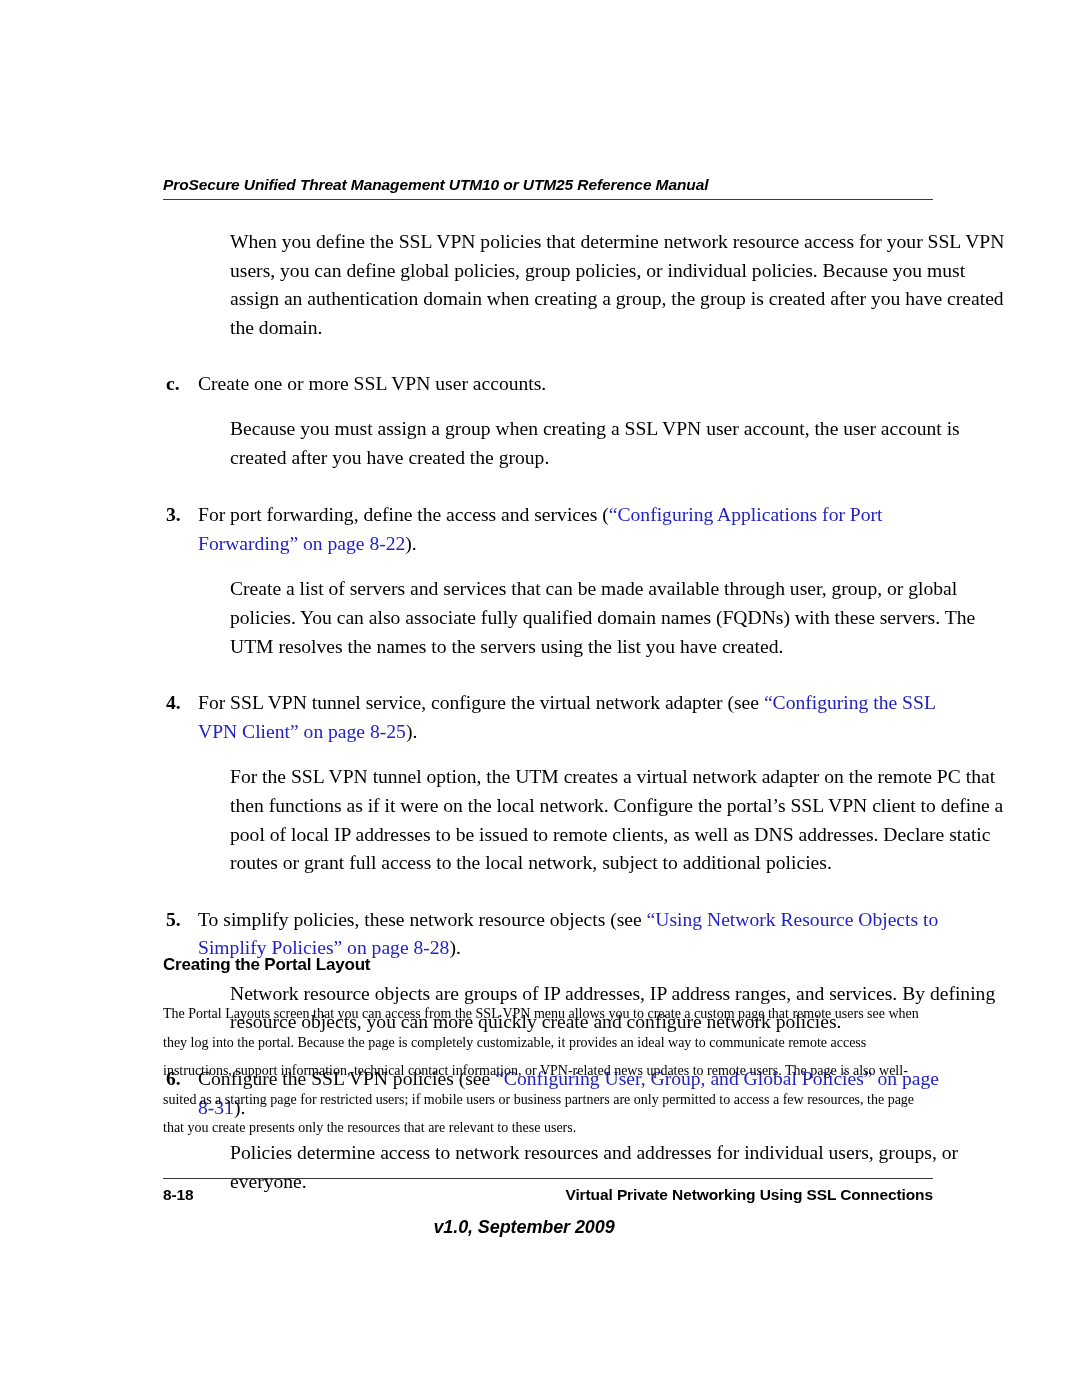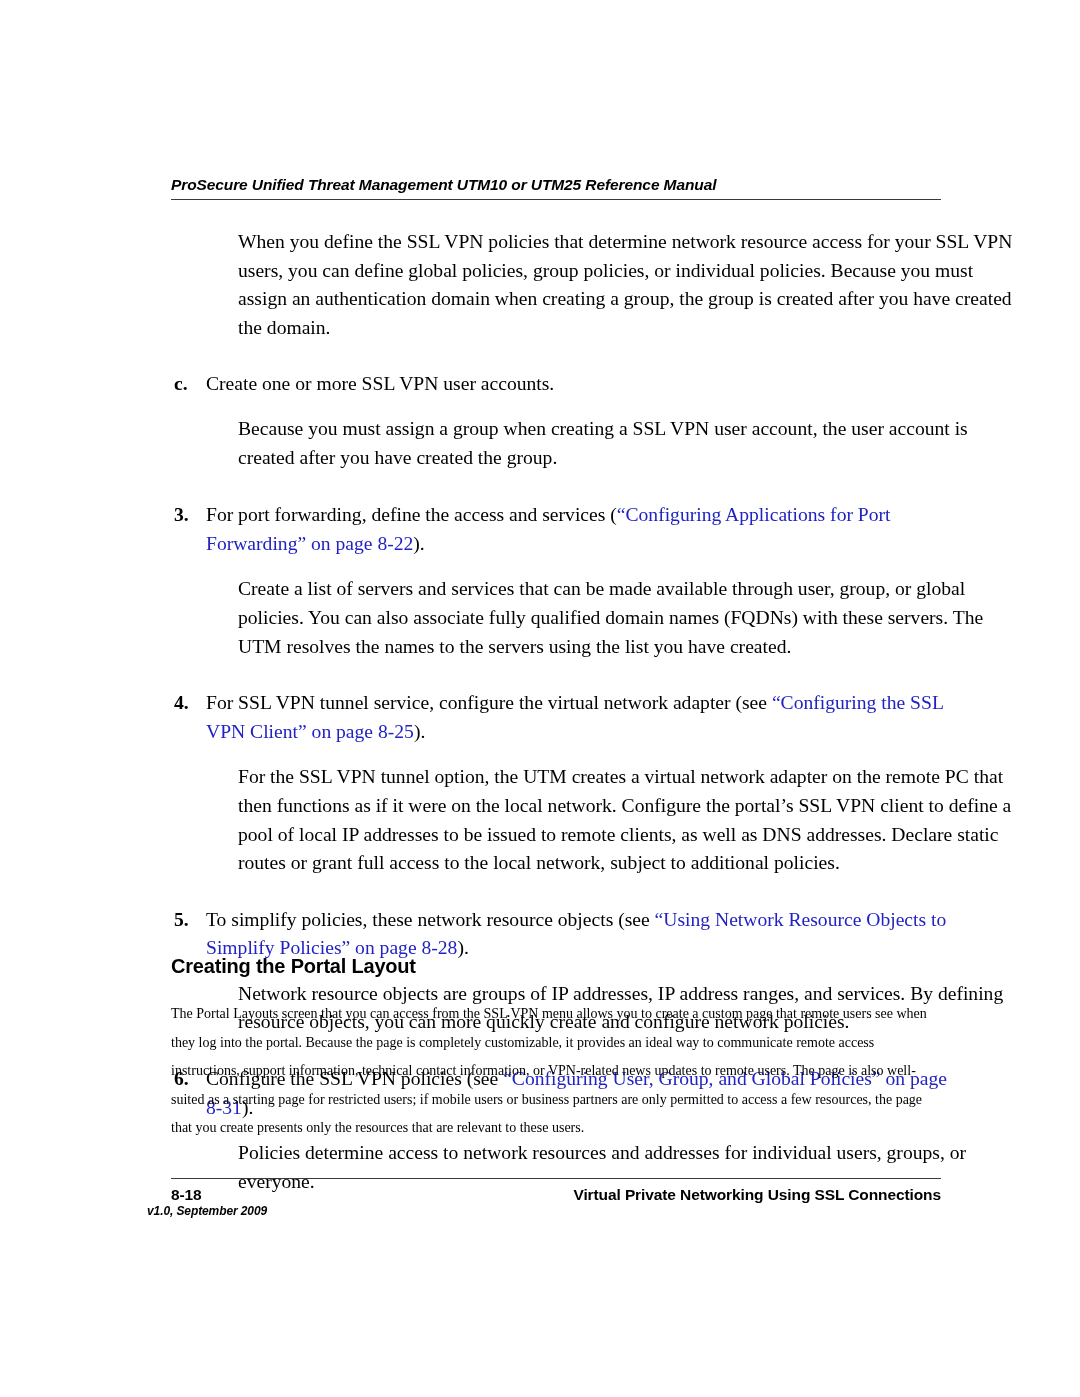--- a/index.html
+++ b/index.html
@@ -11,21 +11,21 @@
     width: 1080px;
     height: 1397px;
     font-family: "Liberation Serif", "DejaVu Serif", serif;
     color: #000000;
     position: relative;
     overflow: hidden;
   }
 
   .page {
     position: absolute;
-    left: 16px;
+    left: 8px;
     top: 0;
     width: 1024px;
     height: 1397px;
   }
 
   
   .header {
     position: absolute;
     left: 155px;
     top: 176px;
@@ -99,21 +99,21 @@
   }
 
   
   h2.section-heading {
     margin: 0;
     position: absolute;
     left: 155px;
     top: 955px;
     font-family: "Liberation Sans", "DejaVu Sans", sans-serif;
     font-weight: 700;
-    font-size: 20px;
+    font-size: 17px;
     letter-spacing: -0.2px;
     color: #000;
   }
 
   .closing {
     position: absolute;
     left: 155px;
     top: 1000px;
     width: 775px;
     font-size: 14px;
@@ -135,26 +135,28 @@
     display: flex;
     justify-content: space-between;
     align-items: flex-start;
     margin-top: 7px;
     font-family: "Liberation Sans", "DejaVu Sans", sans-serif;
     font-weight: 700;
     font-size: 15.5px;
     letter-spacing: -0.1px;
   }
   .footer-version {
+    margin-top: 13px;
+    text-align: center;
     width: 770px;
     margin-left: -24px;
     font-family: "Liberation Sans", "DejaVu Sans", sans-serif;
     font-style: italic;
     font-weight: 700;
-    font-size: 12px;
+    font-size: 18px;
     letter-spacing: -0.1px;
   }
 </style>
 </head>
 <body>
 
 <div class="page">
 
   <div class="header">
     <div class="header-text">ProSecure Unified Threat Management UTM10 or UTM25 Reference Manual</div>

